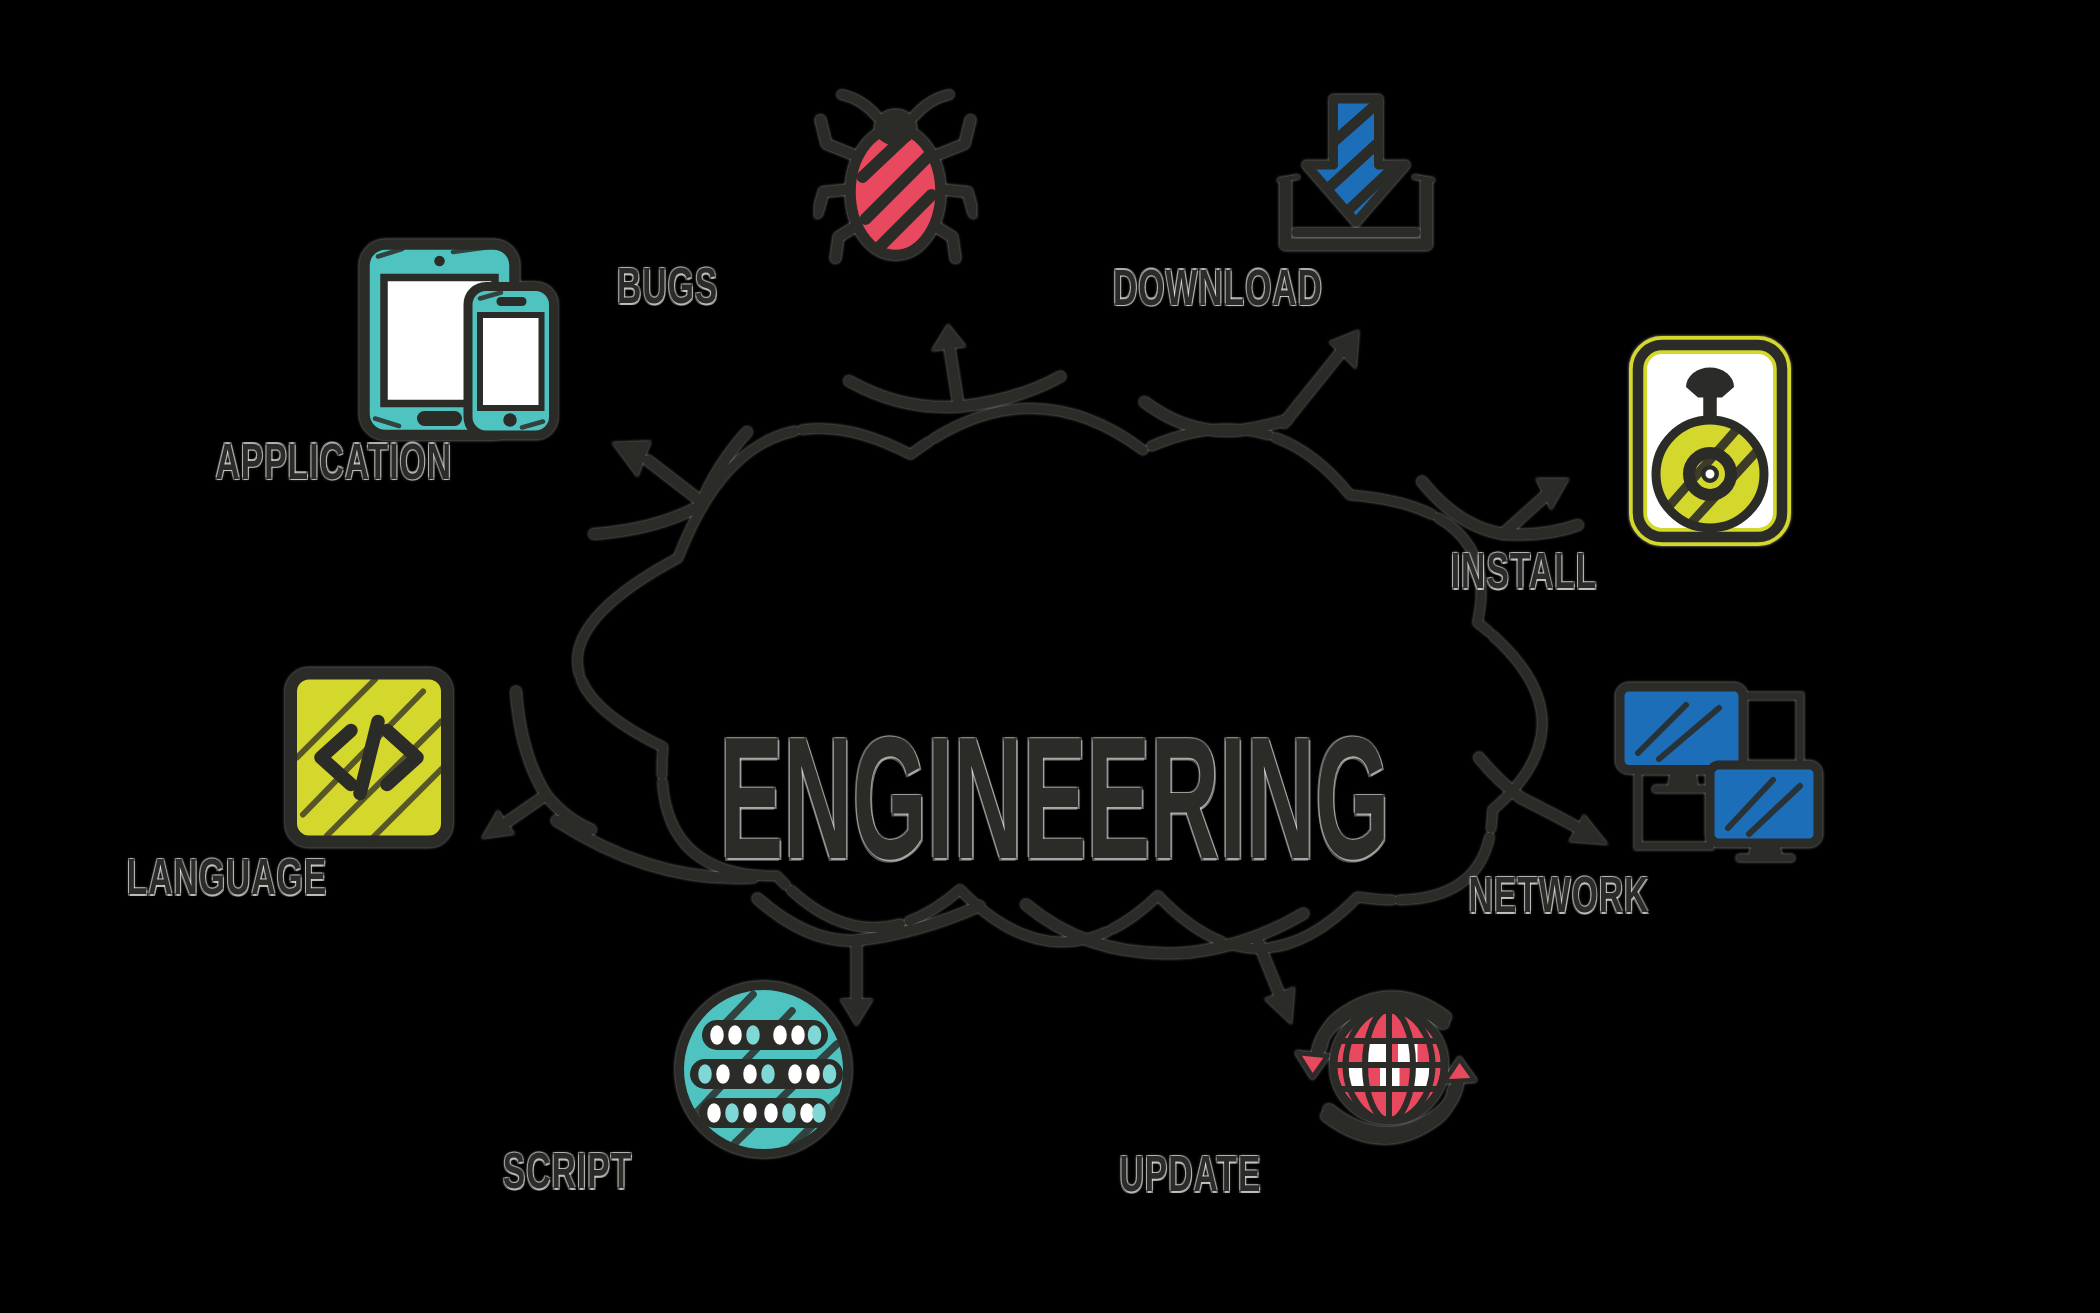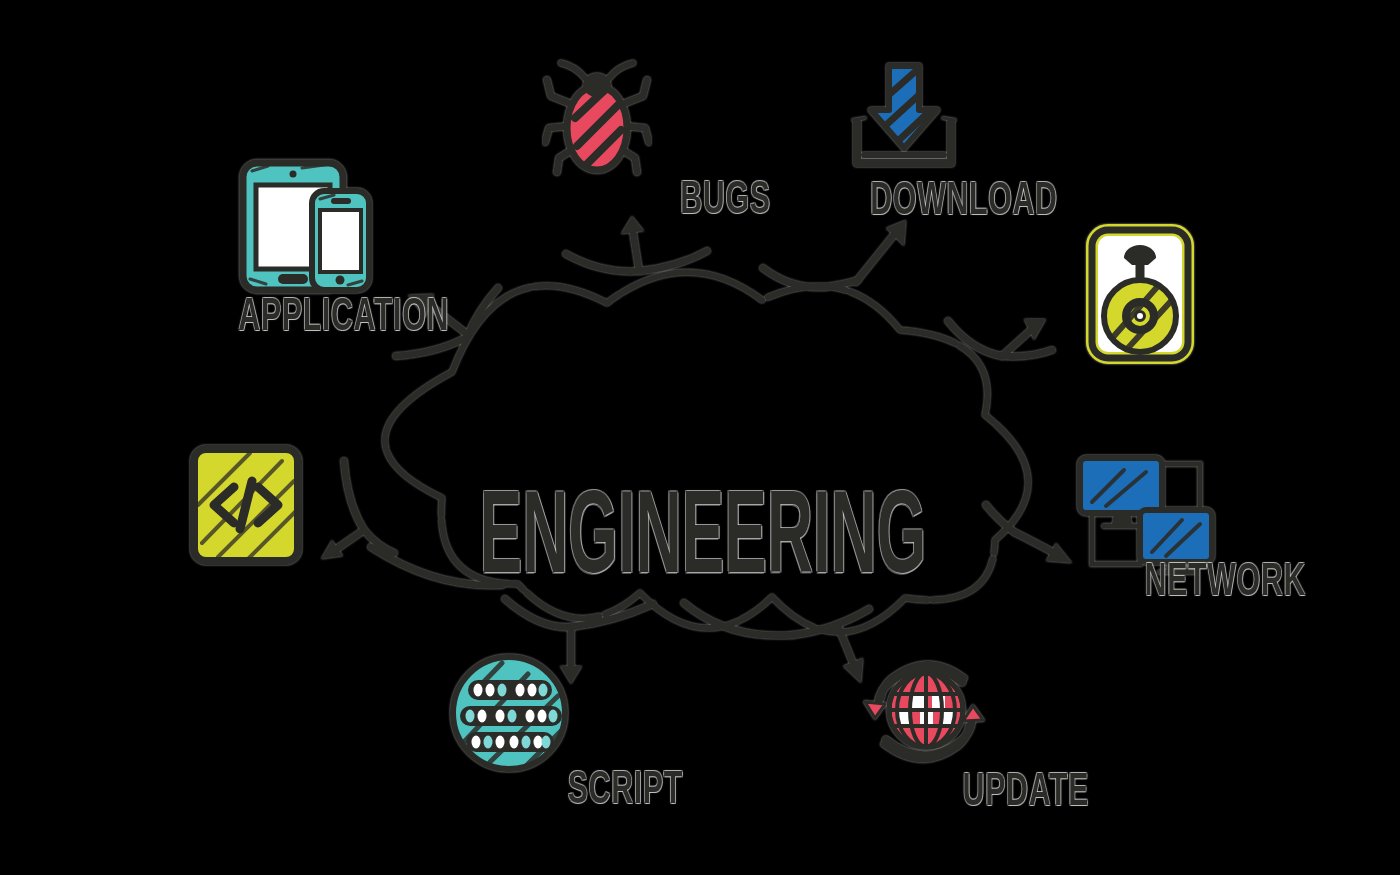--- a/index.html
+++ b/index.html
@@ -2,22 +2,22 @@
 <html><head>
 <meta charset="utf-8">
 <style>
   html,body{margin:0;padding:0;background:#000;}
   #stage{position:relative;width:1400px;height:875px;background:#000000;overflow:hidden;
          font-family:"Liberation Sans", sans-serif;}
   svg{display:block;}
   #sketch-layer{position:absolute;left:0;top:0;
     filter:drop-shadow(0 0 1px rgba(255,255,255,.55));}
   .icon{position:absolute;filter:drop-shadow(0 0 1px rgba(255,255,255,.6));}
-  .label{position:absolute;width:400px;margin-left:-200px;text-align:right;
-         font-weight:700;font-size:46px;line-height:1;color:#2b2b28;white-space:nowrap;}
+  .label{position:absolute;width:400px;margin-left:-200px;text-align:left;
+         font-weight:700;font-size:34px;line-height:1;color:#2b2b28;white-space:nowrap;}
   .label span{display:inline-block;transform:scaleX(.66);transform-origin:50% 50%;
          letter-spacing:1px;
          text-shadow:0 0 3px rgba(255,255,255,.4),1px 1px 0 rgba(255,255,255,.55),
                      -1px -1px 0 rgba(255,255,255,.45),1px -1px 0 rgba(255,255,255,.35),
                      -1px 1px 0 rgba(255,255,255,.35);}
   .title-line{position:absolute;width:900px;left:703px;margin-left:-450px;text-align:center;
          font-weight:700;color:#2b2b28;white-space:nowrap;}
   .title-line span{display:inline-block;transform:scaleX(.55);transform-origin:50% 50%;
          text-shadow:0 0 3px rgba(255,255,255,.35),2px 1px 0 rgba(255,255,255,.45),
                      -2px -1px 0 rgba(255,255,255,.35),1px -1px 0 rgba(255,255,255,.3),
@@ -264,23 +264,29 @@
 
   <div class="label" style="left:303px;top:291px">
     <span>APPLICATION</span>
   </div>
   <div class="label" style="left:594px;top:174px">
     <span>BUGS</span>
   </div>
   <div class="label" style="left:906px;top:175px">
     <span>DOWNLOAD</span>
   </div>
-  <div class="label" style="left:1148px;top:556px">
+  <div class="label" style="left:1142px;top:364px">
+    <span>INSTALL</span>
+  </div>
+  <div class="label" style="left:1148px;top:580px">
     <span>NETWORK</span>
   </div>
   <div class="label" style="left:922px;top:766px">
     <span>UPDATE</span>
   </div>
   <div class="label" style="left:513px;top:764px">
     <span>SCRIPT</span>
   </div>
+  <div class="label" style="left:250px;top:568px">
+    <span>LANGUAGE</span>
+  </div>
 
 </div>
 
 </body></html>

